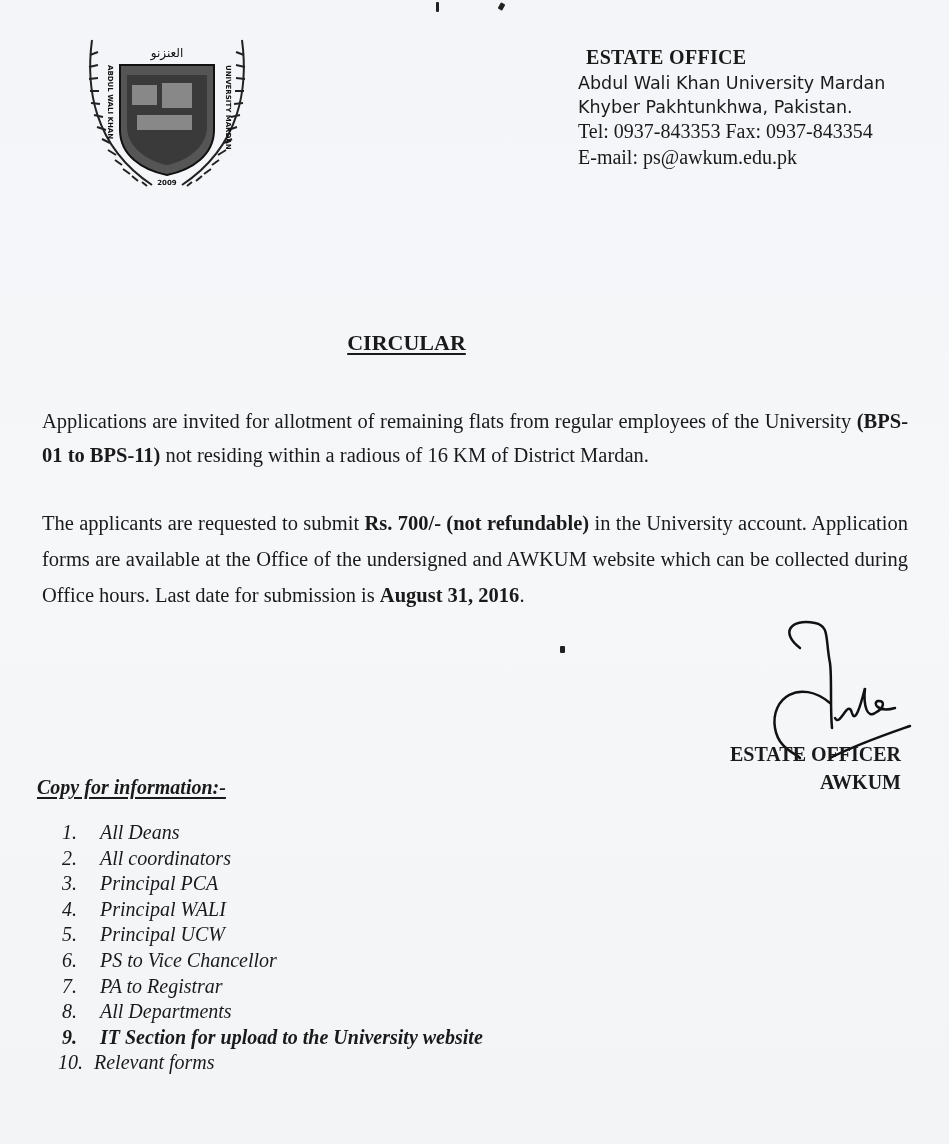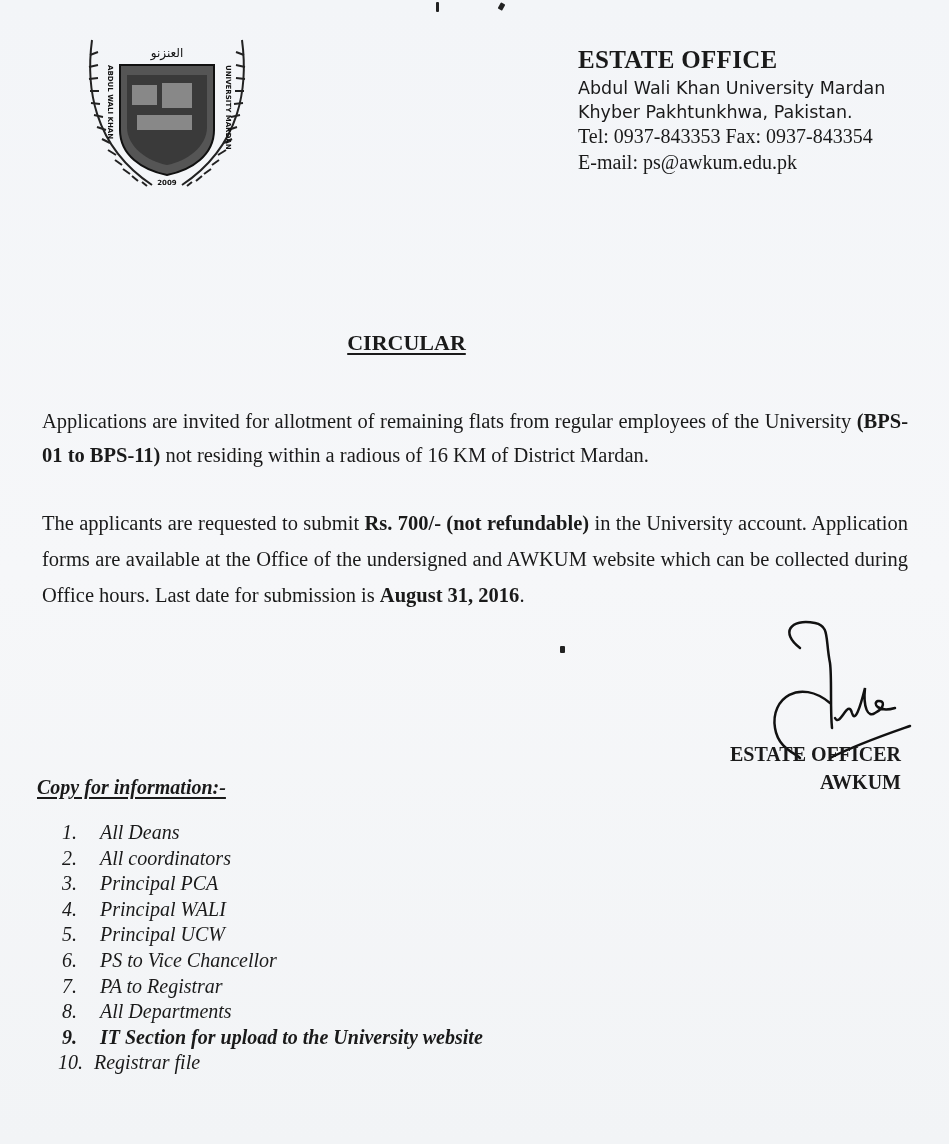--- a/index.html
+++ b/index.html
@@ -7,21 +7,21 @@
     width: 949px; height: 1144px; overflow: hidden;
     background: #f2f4f7;
     position: relative;
     font-family: "Liberation Serif", serif;
     color: #1a1a1a;
   }
   .page { position: absolute; inset: 0; background: linear-gradient(180deg,#f3f5f8 0%,#f6f7f9 50%,#f2f4f6 100%); padding-left: 16px; }
   .speck { position: absolute; background: #222; border-radius: 1px; }
   .logo { position: absolute; left: 82px; top: 35px; width: 170px; height: 160px; }
   .header { position: absolute; left: 578px; top: 46px; }
-  .header .office { font-family: "Liberation Serif", serif; font-weight: bold; font-size: 25px; letter-spacing: 0.3px; margin-bottom: 2px; }
+  .header .office { font-family: "Liberation Serif", serif; font-weight: bold; font-size: 20px; letter-spacing: 0.3px; margin-bottom: 2px; margin-left: 8px; }
   .header .uni, .header .prov { font-family: "DejaVu Sans", sans-serif; font-size: 17.5px; margin-top: 4px; }
   .header .tel, .header .email { font-family: "Liberation Serif", serif; font-size: 20px; margin-top: 3px; }
   .meta { position: absolute; left: 578px; top: 206px; font-family: "DejaVu Sans", sans-serif; font-size: 15.5px; line-height: 24px; }
   .meta .ref { margin-left: 3px; }
   .title { position: absolute; left: 0; width: 813px; top: 330px; text-align: center; }
   .title span { font-family: "Liberation Serif", serif; font-weight: bold; font-size: 22px; text-decoration: underline; text-underline-offset: 3px; }
   .para { position: absolute; left: 42px; width: 866px; font-family: "Liberation Serif", serif; font-size: 20.5px; line-height: 34px; text-align: justify; }
   .para b { font-weight: bold; }
   .p1 { top: 404px; }
   .p2 { top: 505px; line-height: 36px; }
@@ -125,17 +125,17 @@
     <li>
         <span class="num">8.</span>
         <span>All Departments</span>
       </li>
     <li class="bold">
         <span class="num">9.</span>
         <span>IT Section for upload to the University website</span>
       </li>
     <li style="margin-left:-4px;">
         <span class="num" style="width:36px;">10.</span>
-        <span>Registrar file</span>
+        <span>Relevant forms</span>
       </li>
   </ul>
 
 </div>
 
 </body></html>

